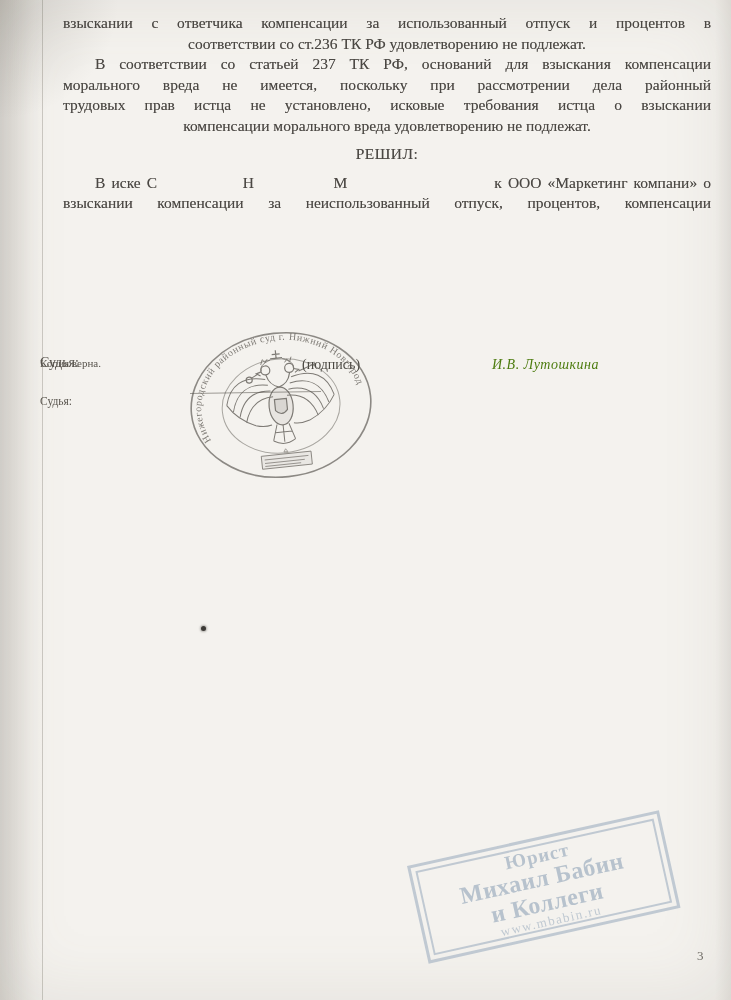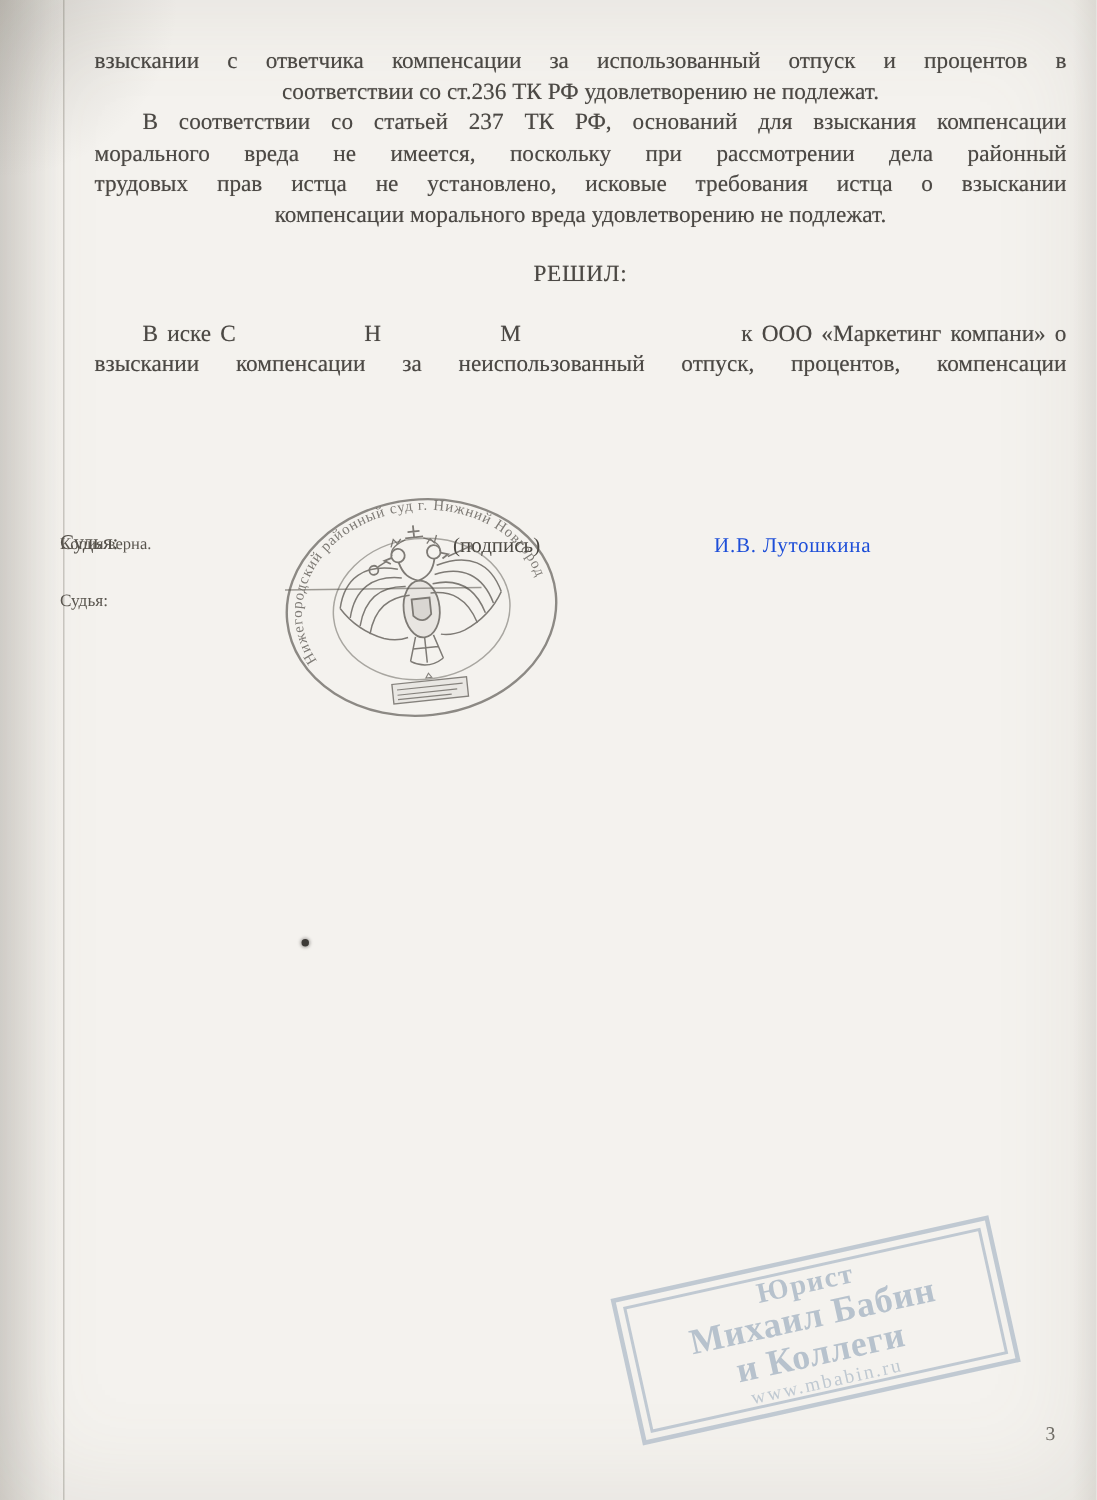--- a/index.html
+++ b/index.html
@@ -22,37 +22,37 @@
   .edge-corner{
     position:absolute;left:0;top:0;width:120px;height:120px;
     background:radial-gradient(circle at 0 0, rgba(95,90,80,0.20), rgba(95,90,80,0) 70%);
   }
   .edge-right{
     position:absolute;right:0;top:0;width:16px;height:100%;
     background:linear-gradient(to left, rgba(110,104,94,0.10), rgba(110,104,94,0));
   }
   
   .doc{
-    position:absolute;left:63px;top:31px;width:648px;
+    position:absolute;left:63px;top:13px;width:648px;
     font-size:15.5px;line-height:20.5px;
     opacity:.94;
     text-shadow:0 0 .5px rgba(62,58,52,.55);
   }
   .doc div{white-space:normal;}
   .j{text-align:justify;text-align-last:justify;}
   .l{text-align:center;}
   .c{text-align:center;letter-spacing:.5px;}
   .ind{text-indent:32px;}
-  .sp{margin-top:19px;}
+  .sp{margin-top:8px;}
   
   .sig-label{position:absolute;left:40px;top:355px;font-size:14px;color:#534f49;}
   .sig-copy{position:absolute;left:40px;top:357px;font-size:11px;color:#5a564f;}
   .sig-label2{position:absolute;left:40px;top:395px;font-size:11.5px;color:#5a564f;}
   .sig-podpis{position:absolute;left:302px;top:357px;font-size:14px;color:#4b4842;}
-  .sig-name{position:absolute;left:476px;top:357px;font-size:14px;color:#1d4ed8;letter-spacing:.5px;}
+  .sig-name{position:absolute;left:492px;top:357px;font-size:14px;color:#4d7c0f;letter-spacing:.5px;font-style:italic;}
   .sig-line{
     position:absolute;left:190px;top:392px;width:131px;height:0;
     border-top:1px solid rgba(84,80,73,0.55);
     transform:rotate(-0.8deg);
   }
   
   .seal{position:absolute;left:186px;top:328px;width:190px;height:152px;opacity:.88;}
   
   .speck{
     position:absolute;left:201px;top:626px;width:5px;height:5px;border-radius:50%;

